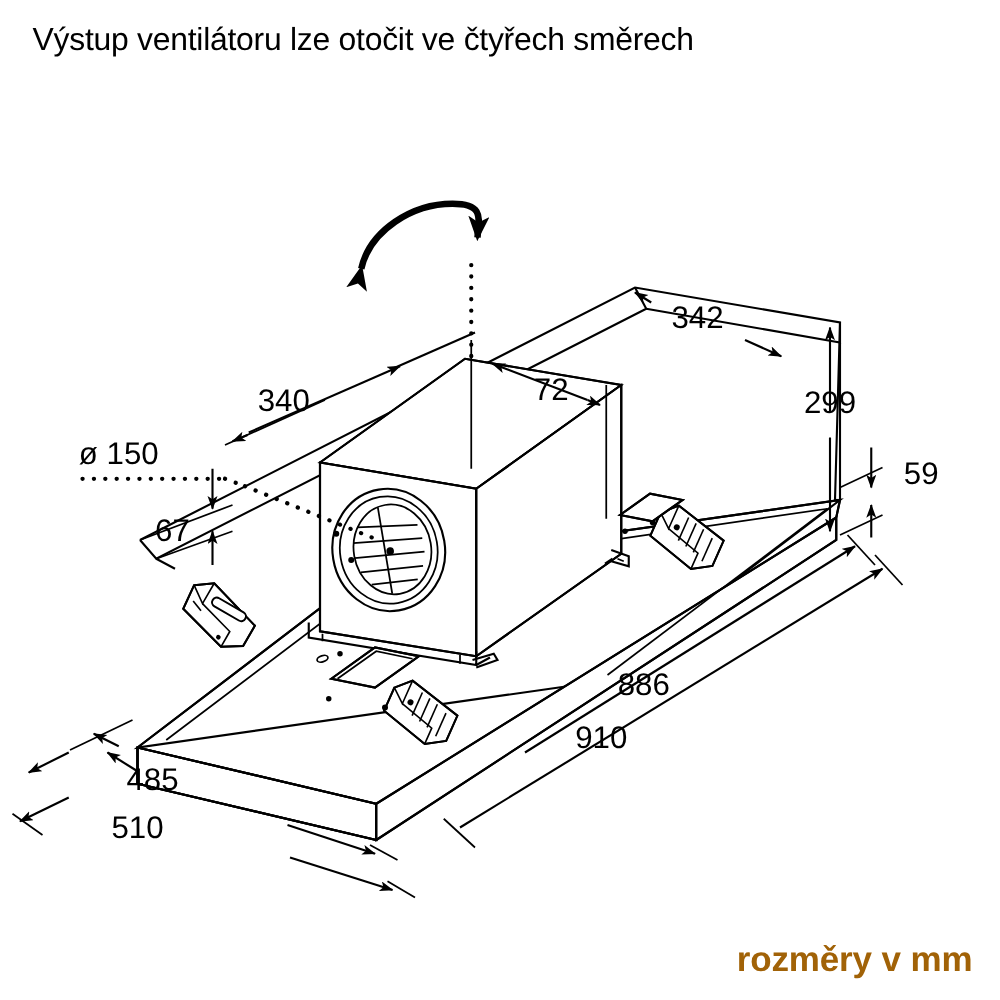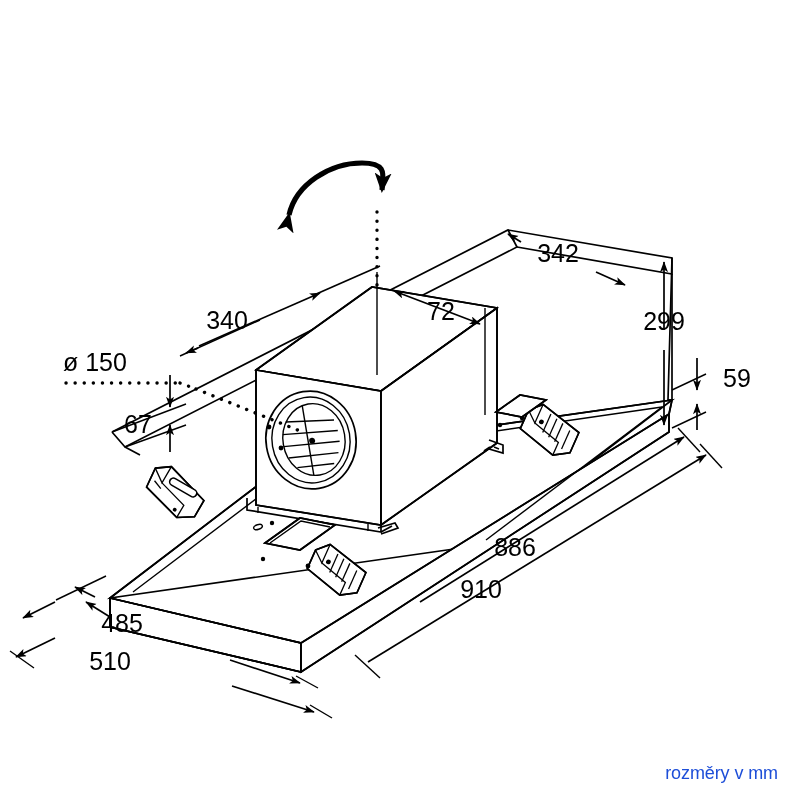--- a/index.html
+++ b/index.html
@@ -19,23 +19,23 @@
     width:660px;
     font-size:25.5px;
     line-height:1.28;
     font-weight:400;
     color:#000;
     letter-spacing:-0.2px;
   }
   .footnote{
     position:absolute;
     right:22px; bottom:16px;
-    font-size:18px;
-    font-weight:400;
-    color:#1d4ed8;
+    font-size:28px;
+    font-weight:700;
+    color:#a16207;
     letter-spacing:-0.1px;
   }
   svg#drawing{position:absolute;left:0;top:0;width:800px;height:800px;display:block;}
 
   svg text.dim{
     font-family:"Liberation Sans","DejaVu Sans",sans-serif;
     font-size:25px;
     fill:#000;
     font-weight:400;
   }
@@ -45,20 +45,21 @@
   svg .ln-dot{fill:none;stroke:#000;stroke-width:3.4;stroke-linecap:round;stroke-dasharray:0.1 9;}
   svg .ln-rot{fill:none;stroke:#000;stroke-width:5.2;stroke-linecap:butt;}
   svg .fillw{fill:#ffffff;stroke:#000;stroke-width:1.7;stroke-linejoin:miter;}
   svg .fillb{fill:#000;stroke:none;}
 </style>
 </head>
 <body>
 
 <div id="stage">
 
+  <div class="title">Výstup ventilátoru lze otočit ve čtyřech směrech</div>
 
   <svg id="drawing" viewBox="0 0 800 800">
 
     <defs>
       <marker id="ah" markerWidth="11" markerHeight="11" refX="10.2" refY="4" orient="auto" markerUnits="userSpaceOnUse">
         <path d="M0,0 L11,4 L0,8 L2.6,4 Z" fill="#000"></path>
       </marker>
       <marker id="ahs" markerWidth="9.5" markerHeight="9.5" refX="8.8" refY="3.4" orient="auto" markerUnits="userSpaceOnUse">
         <path d="M0,0 L9.5,3.4 L0,6.8 L2.2,3.4 Z" fill="#000"></path>
       </marker>

